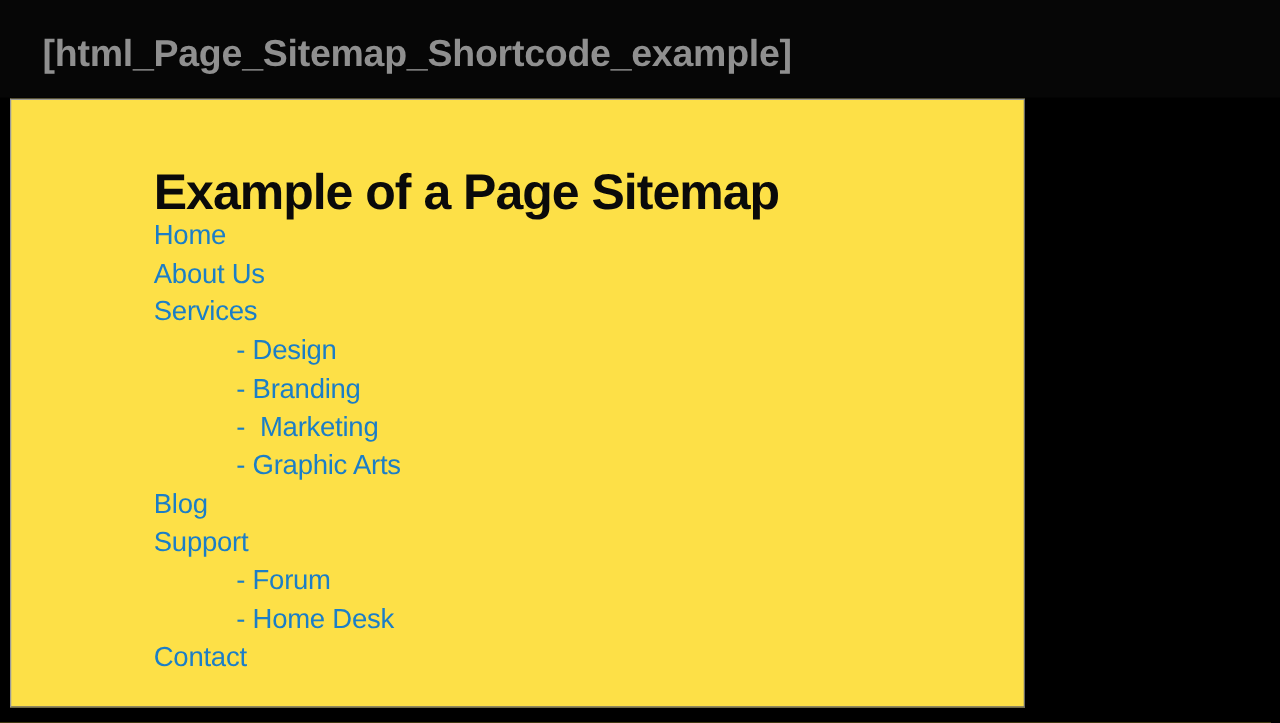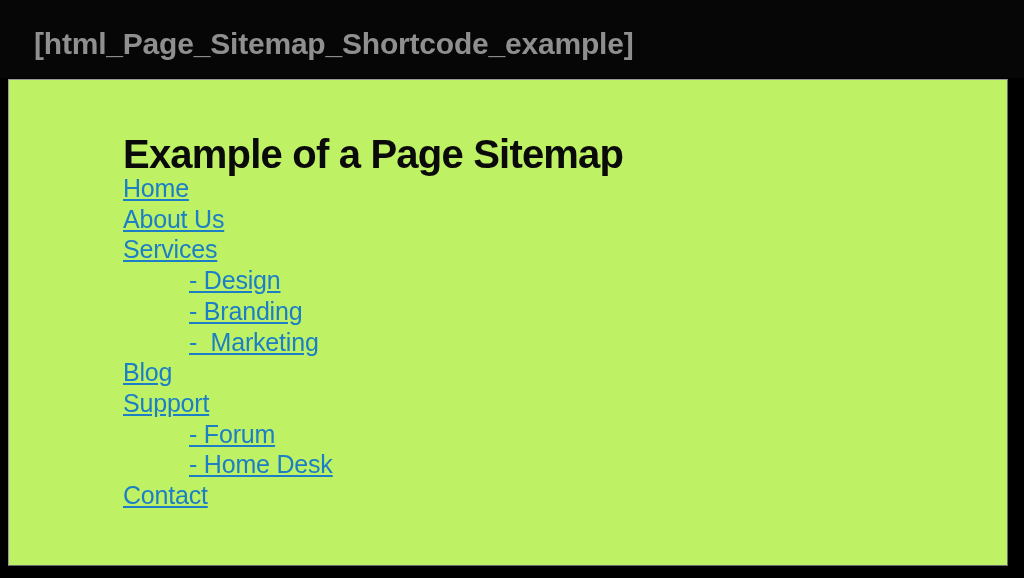--- a/index.html
+++ b/index.html
@@ -43,23 +43,23 @@
     letter-spacing: -0.2px;
     white-space: nowrap;
     line-height: 28px;
   }
 
   
   .content-area {
     position: absolute;
     left: 8px;
     top: 79px;
-    width: 1000px;
+    width: 812px;
     height: 487px;
-    background: #bef264;
+    background: #fde047;
     border-top: 1px solid #9a9a9a;
     border-left: 1px solid #9a9a9a;
     border-right: 1px solid #6a6a6a;
     border-bottom: 1px solid #6a6a6a;
     box-sizing: border-box;
     overflow: hidden;
   }
 
   .page-title {
     position: absolute;
@@ -76,26 +76,25 @@
   .sitemap-list {
     position: absolute;
     left: 114px;
     top: 93px;
     margin: 0;
     padding: 0;
     list-style: none;
   }
 
   .sitemap-item {
-    font-size: 25px;
+    font-size: 22px;
     line-height: 30.7px;
     color: #1b7ec7;
     white-space: pre;
     letter-spacing: -0.2px;
-    text-decoration: underline;
   }
 
   .sitemap-item.level-1 {
     padding-left: 0;
   }
 
   .sitemap-item.level-2 {
     padding-left: 66px;
   }
 
@@ -118,20 +117,21 @@
 
     <h1 class="page-title">Example of a Page Sitemap</h1>
 
     <ul class="sitemap-list">
       <li class="sitemap-item level-1"><a class="sitemap-link" href="#">Home</a></li>
       <li class="sitemap-item level-1"><a class="sitemap-link" href="#">About Us</a></li>
       <li class="sitemap-item level-1"><a class="sitemap-link" href="#">Services</a></li>
       <li class="sitemap-item level-2"><a class="sitemap-link" href="#">- Design</a></li>
       <li class="sitemap-item level-2"><a class="sitemap-link" href="#">- Branding</a></li>
       <li class="sitemap-item level-2"><a class="sitemap-link" href="#">-  Marketing</a></li>
+      <li class="sitemap-item level-2"><a class="sitemap-link" href="#">- Graphic Arts</a></li>
       <li class="sitemap-item level-1"><a class="sitemap-link" href="#">Blog</a></li>
       <li class="sitemap-item level-1"><a class="sitemap-link" href="#">Support</a></li>
       <li class="sitemap-item level-2"><a class="sitemap-link" href="#">- Forum</a></li>
       <li class="sitemap-item level-2"><a class="sitemap-link" href="#">- Home Desk</a></li>
       <li class="sitemap-item level-1"><a class="sitemap-link" href="#">Contact</a></li>
     </ul>
 
   </div>
 
 </div>

